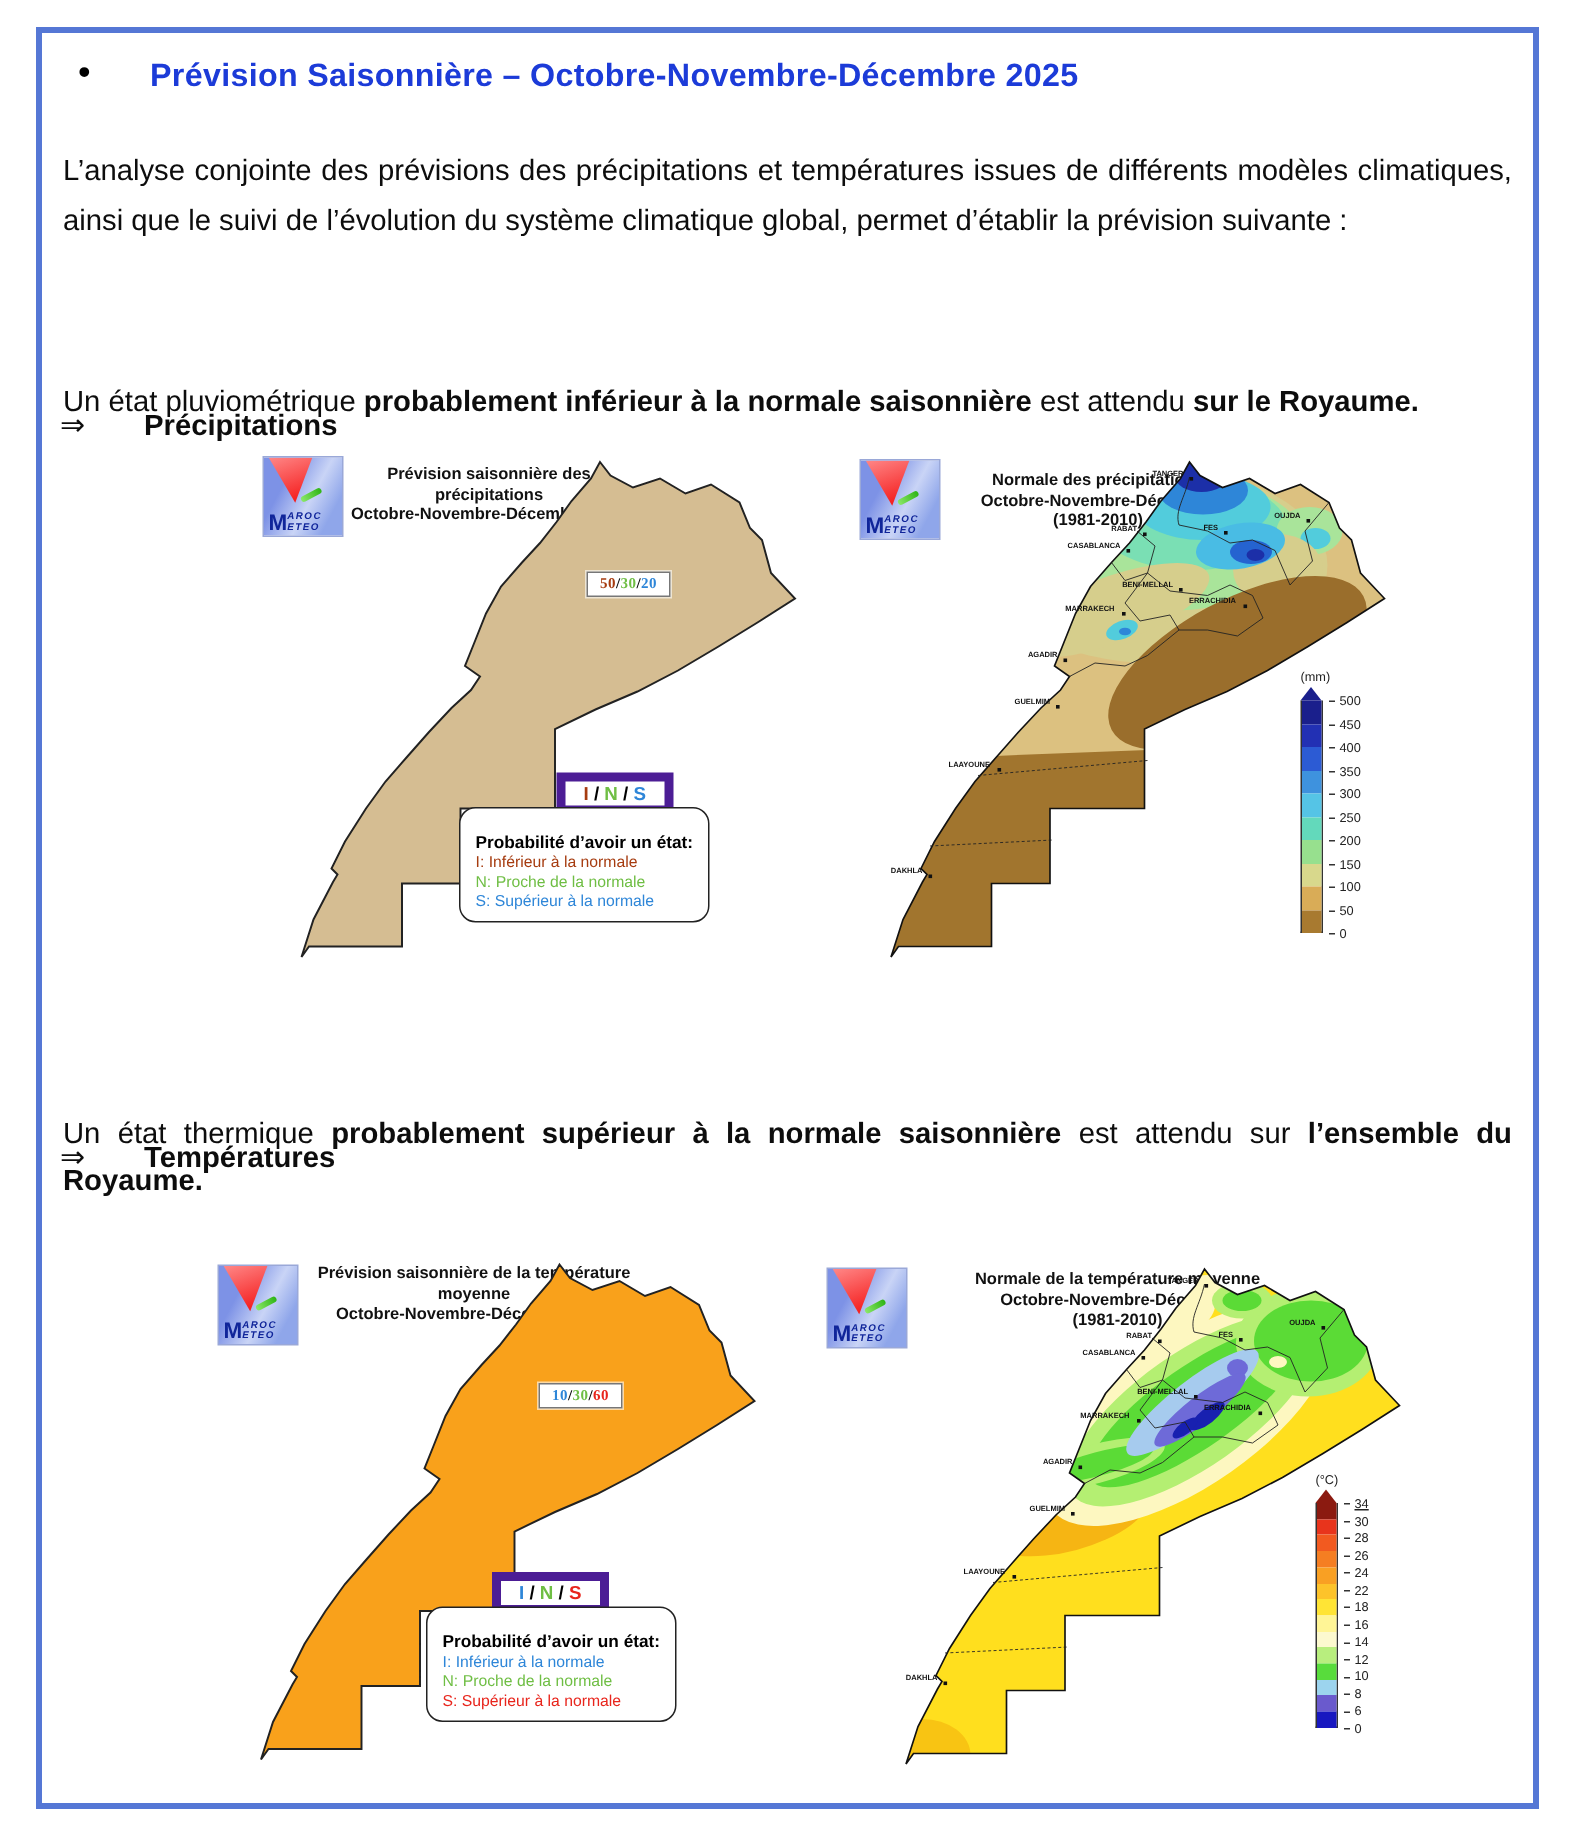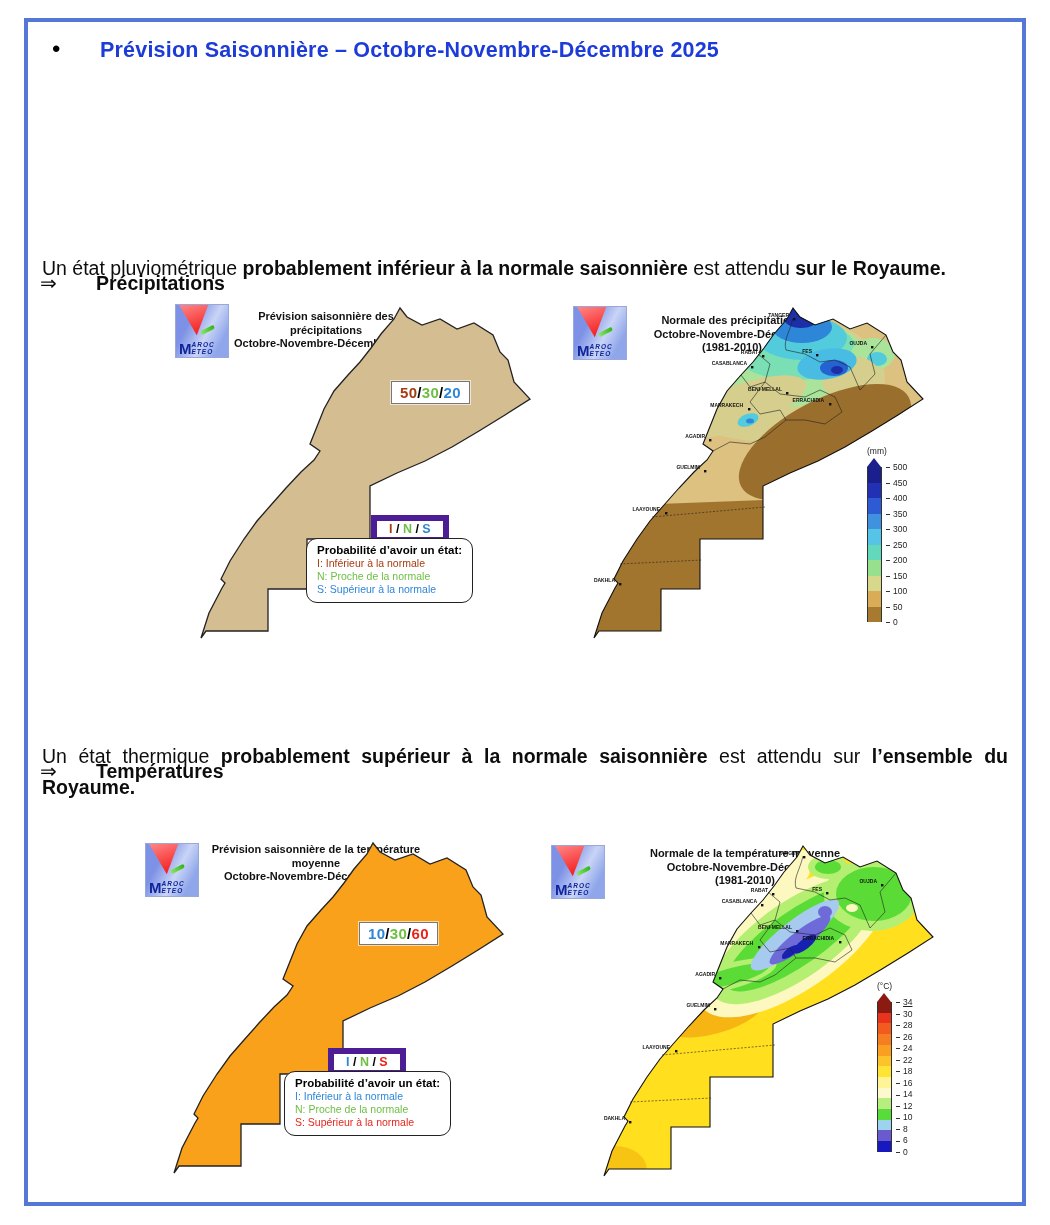--- a/index.html
+++ b/index.html
@@ -74,34 +74,35 @@
   .logo .word {
     position:absolute; left:3px; bottom:2px; display:flex; align-items:flex-end;
     color:#10259A; font-weight:bold;
   }
   .logo .bigM { font-size:15px; line-height:13px; }
   .logo .rest { display:flex; flex-direction:column; font-size:6.5px; line-height:6.5px; letter-spacing:1px; }
 
   
   .prob-box {
     position:absolute; background:#fff; border:1px solid #777;
-    padding:2px 8px; font-size:15px; font-weight:bold; letter-spacing:.3px;
+    padding:2px 8px; font-size:10px; font-weight:bold; letter-spacing:.3px;
     box-shadow:0 0 0 1px rgba(255,255,255,.6);
+    font-family:Liberation Serif, serif;
   }
   #map1 .prob-box { left:226px; top:81px; }
   #map3 .prob-box { left:224px; top:87px; }
   .ins-box {
     position:absolute; background:#fff; border:6px solid #4c1d95;
     padding:1px 12px; font-size:12.5px; font-weight:bold;
   }
   #map1 .ins-box { left:206px; top:215px; }
   #map3 .ins-box { left:193px; top:213px; }
   .legend {
     position:absolute; background:#fff; border:1.6px solid #222; border-radius:11px;
-    padding:5px 10px 6px; width:max-content;
+    padding:17px 10px 6px; width:max-content;
   }
   #map1 .legend { left:141px; top:238px; }
   #map3 .legend { left:149px; top:236px; }
   .legend .lt { font-size:11.5px; font-weight:bold; color:#000; margin-bottom:1px; }
   .legend .li { font-size:10.5px; line-height:13px; }
 
   
   .scale { position:absolute; font-size:8.5px; color:#222; }
   #map2 .scale { left:302px; top:146px; }
   #map4 .scale { left:332px; top:146px; }
@@ -129,20 +130,21 @@
     <clipPath id="maClip">
         <use href="#maShape"></use>
       </clipPath>
   </defs>
 </svg>
 
 <div class="page">
 
   <span class="bullet">•</span>
   <div class="doc-title">Prévision Saisonnière – Octobre-Novembre-Décembre 2025</div>
+  <div class="intro">L’analyse conjointe des prévisions des précipitations et températures issues de différents modèles climatiques, ainsi que le suivi de l’évolution du système climatique global, permet d’établir la prévision suivante :</div>
 
   <div id="head-precip" class="sec-head">
     <span class="arr">⇒</span><span class="lbl">Précipitations</span>
   </div>
   <div id="para-precip" class="sec-para"><span>Un état pluviométrique </span><b>probablement inférieur à la normale saisonnière</b><span> est attendu </span><b>sur le Royaume.</b></div>
 
   <div id="map1" class="map-box">
     <div class="logo">
       <div class="tri"></div>
       <div class="brush"></div>

